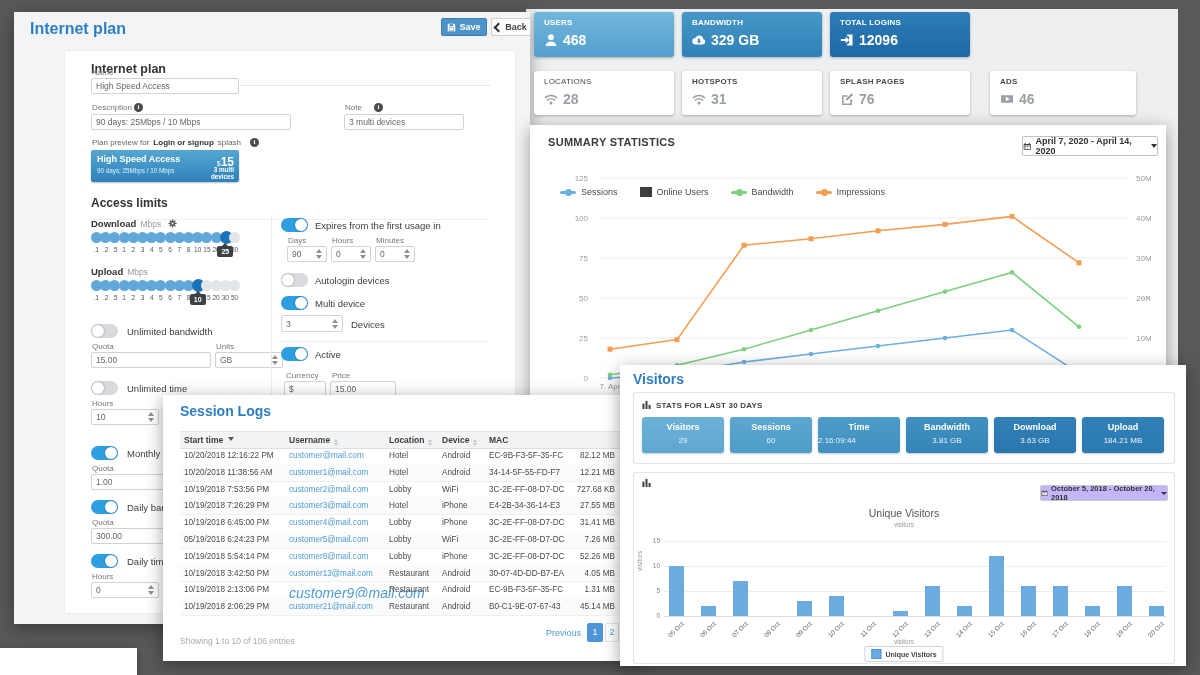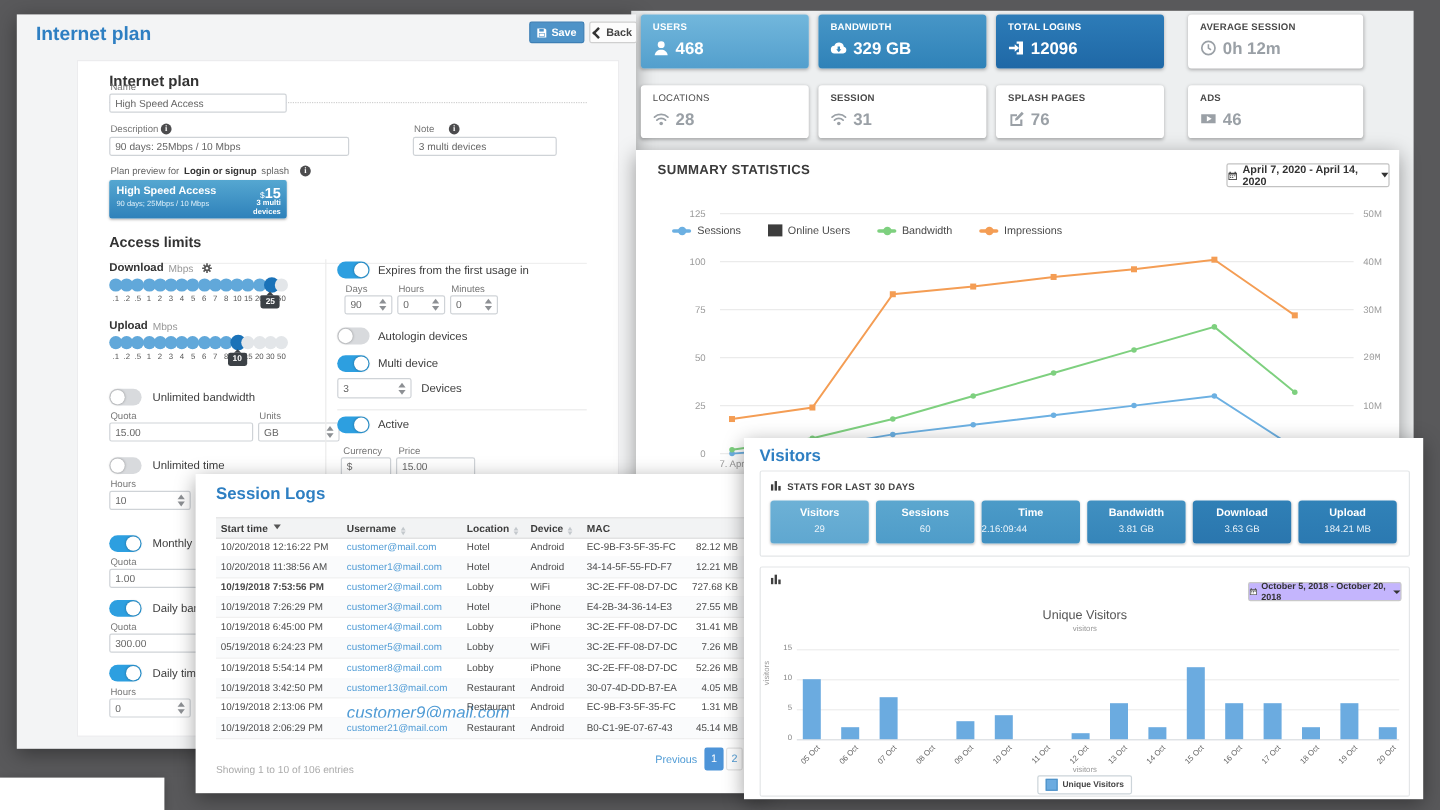--- a/index.html
+++ b/index.html
@@ -444,43 +444,33 @@
       <div style="position:absolute;left:830px;top:12px;width:140px;height:45px;border-radius:3px;box-shadow:0 1px 3px rgba(0,0,0,.28);background:linear-gradient(180deg,#2d7cb8,#1f68a6);">
         <div style="position:absolute;left:10px;top:6px;font-size:8px;font-weight:bold;letter-spacing:.2px;color:#fff;">TOTAL LOGINS</div>
         <div style="position:absolute;left:10px;top:21px;width:14px;height:14px;color:#fff;" class="icn">
           <svg viewBox="0 0 14 14">
             <path fill="currentColor" d="M7.2 1.5h5.3v11H7.2v-2h1.9v-7H7.2z"></path>
             <path fill="currentColor" d="M5.6 3.8L9.3 7l-3.7 3.2V8H.8V6h4.8z"></path>
           </svg>
         </div>
         <div style="position:absolute;left:29px;top:20px;font-size:14px;font-weight:bold;color:#fff;">12096</div>
       </div>
-      <div style="position:absolute;left:990px;top:12px;width:146px;height:45px;border-radius:3px;box-shadow:0 1px 3px rgba(0,0,0,.28);background:#fff;">
-        <div style="position:absolute;left:10px;top:6px;font-size:8px;font-weight:bold;letter-spacing:.2px;color:#4a4a4a;">AVERAGE SESSION</div>
-        <div style="position:absolute;left:10px;top:21px;width:14px;height:14px;color:#9aa0a6;" class="icn">
-          <svg viewBox="0 0 14 14">
-            <circle cx="7" cy="7" r="5.5" fill="none" stroke="currentColor" stroke-width="1.4"></circle>
-            <path d="M7 3.8V7l2.2 1.5" fill="none" stroke="currentColor" stroke-width="1.3"></path>
-          </svg>
-        </div>
-        <div style="position:absolute;left:29px;top:20px;font-size:14px;font-weight:600;color:#9aa0a6;">0h 12m</div>
-      </div>
       <div style="position:absolute;left:534px;top:71px;width:140px;height:44px;border-radius:3px;box-shadow:0 1px 3px rgba(0,0,0,.28);background:#fff;">
         <div style="position:absolute;left:10px;top:6px;font-size:8px;font-weight:normal;letter-spacing:.2px;color:#4a4a4a;">LOCATIONS</div>
         <div style="position:absolute;left:10px;top:21px;width:14px;height:14px;color:#9aa0a6;" class="icn">
           <svg viewBox="0 0 14 14">
             <path d="M1.4 5.6a8.2 8.2 0 0 1 11.2 0" fill="none" stroke="currentColor" stroke-width="1.5" stroke-linecap="round"></path>
             <path d="M3.4 8.1a5.2 5.2 0 0 1 7.2 0" fill="none" stroke="currentColor" stroke-width="1.5" stroke-linecap="round"></path>
             <circle cx="7" cy="10.9" r="1.5" fill="currentColor"></circle>
           </svg>
         </div>
         <div style="position:absolute;left:29px;top:20px;font-size:14px;font-weight:600;color:#9aa0a6;">28</div>
       </div>
       <div style="position:absolute;left:682px;top:71px;width:140px;height:44px;border-radius:3px;box-shadow:0 1px 3px rgba(0,0,0,.28);background:#fff;">
-        <div style="position:absolute;left:10px;top:6px;font-size:8px;font-weight:bold;letter-spacing:.2px;color:#4a4a4a;">SESSION</div>
+        <div style="position:absolute;left:10px;top:6px;font-size:8px;font-weight:bold;letter-spacing:.2px;color:#4a4a4a;">HOTSPOTS</div>
         <div style="position:absolute;left:10px;top:21px;width:14px;height:14px;color:#9aa0a6;" class="icn">
           <svg viewBox="0 0 14 14">
             <path d="M1.4 5.6a8.2 8.2 0 0 1 11.2 0" fill="none" stroke="currentColor" stroke-width="1.5" stroke-linecap="round"></path>
             <path d="M3.4 8.1a5.2 5.2 0 0 1 7.2 0" fill="none" stroke="currentColor" stroke-width="1.5" stroke-linecap="round"></path>
             <circle cx="7" cy="10.9" r="1.5" fill="currentColor"></circle>
           </svg>
         </div>
         <div style="position:absolute;left:29px;top:20px;font-size:14px;font-weight:600;color:#9aa0a6;">31</div>
       </div>
       <div style="position:absolute;left:830px;top:71px;width:140px;height:44px;border-radius:3px;box-shadow:0 1px 3px rgba(0,0,0,.28);background:#fff;">
@@ -526,21 +516,21 @@
         <div style="position:absolute;left:0;top:32.8px;width:458px;height:16.8px;border-bottom:1px solid #f0f0f0;background:#fafbfc;">
           <div style="position:absolute;left:4px;top:4px;font-size:8.2px;white-space:nowrap;color:#4a4a4a;">10/20/2018 11:38:56 AM</div>
           <div style="position:absolute;left:109px;top:4px;font-size:8.2px;white-space:nowrap;color:#4f9bd5;cursor:pointer;">customer1@mail.com</div>
           <div style="position:absolute;left:209px;top:4px;font-size:8.2px;white-space:nowrap;color:#4a4a4a;">Hotel</div>
           <div style="position:absolute;left:262px;top:4px;font-size:8.2px;white-space:nowrap;color:#4a4a4a;">Android</div>
           <div style="position:absolute;left:309px;top:4px;font-size:8.2px;white-space:nowrap;color:#4a4a4a;">34-14-5F-55-FD-F7</div>
           <div style="position:absolute;left:355px;top:4px;width:80px;text-align:right;font-size:8.2px;color:#4a4a4a;">12.21 MB</div>
           <div style="position:absolute;left:447px;top:4px;font-size:8.2px;color:#4a4a4a;">0</div>
         </div>
         <div style="position:absolute;left:0;top:49.6px;width:458px;height:16.8px;border-bottom:1px solid #f0f0f0;">
-          <div style="position:absolute;left:4px;top:4px;font-size:8.2px;white-space:nowrap;color:#4a4a4a;font-weight:bold;">10/19/2018 7:53:56 PM</div>
+          <div style="position:absolute;left:4px;top:4px;font-size:8.2px;white-space:nowrap;color:#4a4a4a;">10/19/2018 7:53:56 PM</div>
           <div style="position:absolute;left:109px;top:4px;font-size:8.2px;white-space:nowrap;color:#4f9bd5;cursor:pointer;">customer2@mail.com</div>
           <div style="position:absolute;left:209px;top:4px;font-size:8.2px;white-space:nowrap;color:#4a4a4a;">Lobby</div>
           <div style="position:absolute;left:262px;top:4px;font-size:8.2px;white-space:nowrap;color:#4a4a4a;">WiFi</div>
           <div style="position:absolute;left:309px;top:4px;font-size:8.2px;white-space:nowrap;color:#4a4a4a;">3C-2E-FF-08-D7-DC</div>
           <div style="position:absolute;left:355px;top:4px;width:80px;text-align:right;font-size:8.2px;color:#4a4a4a;">727.68 KB</div>
           <div style="position:absolute;left:447px;top:4px;font-size:8.2px;color:#4a4a4a;">0</div>
         </div>
         <div style="position:absolute;left:0;top:66.4px;width:458px;height:16.8px;border-bottom:1px solid #f0f0f0;background:#fafbfc;">
           <div style="position:absolute;left:4px;top:4px;font-size:8.2px;white-space:nowrap;color:#4a4a4a;">10/19/2018 7:26:29 PM</div>
           <div style="position:absolute;left:109px;top:4px;font-size:8.2px;white-space:nowrap;color:#4f9bd5;cursor:pointer;">customer3@mail.com</div>

